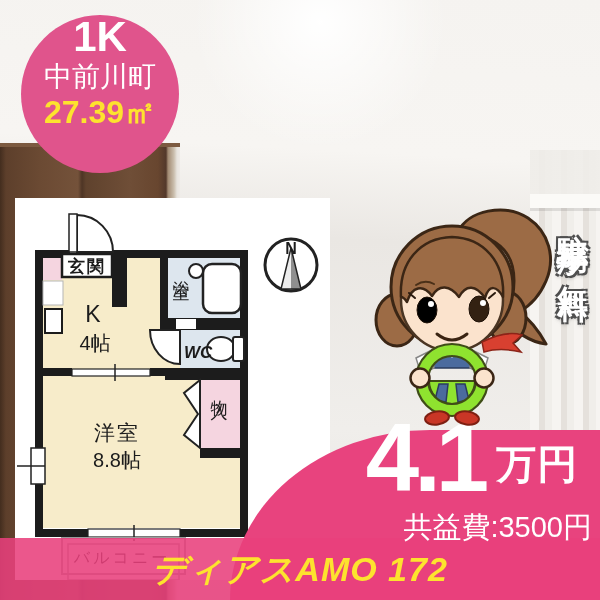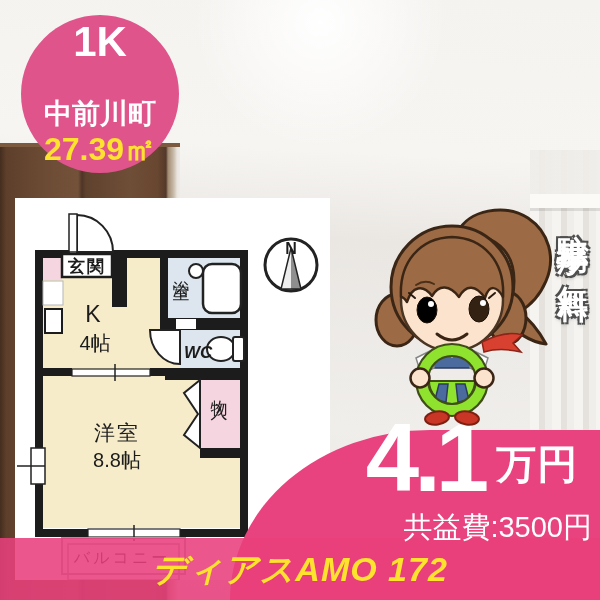--- a/index.html
+++ b/index.html
@@ -48,24 +48,24 @@
     color:#fff;font-size:29px;font-weight:400;letter-spacing:0px;
   }
   .prop-name{
     position:absolute;left:110px;top:547px;width:380px;z-index:6;text-align:center;
     color:#fde32e;font-size:34px;font-weight:800;font-style:italic;letter-spacing:1px;
   }
   
   .badge{
     position:absolute;left:21px;top:15px;width:158px;height:158px;border-radius:50%;
     background:#e0548c;z-index:7;display:flex;flex-direction:column;align-items:center;
-    justify-content:center;color:#fff;text-align:center;
+    justify-content:flex-start;color:#fff;text-align:center;
   }
   .badge .b1{font-size:42px;font-weight:800;line-height:1.05;}
-  .badge .b2{font-size:28px;font-weight:700;line-height:1.25;margin-top:32px;}
+  .badge .b2{font-size:28px;font-weight:400;line-height:1.25;}
   .badge .b3{font-size:32px;font-weight:800;line-height:1.15;color:#fde32e;}
   
   .mascot{position:absolute;left:365px;top:203px;z-index:7;}
   
   .vribbon{
     position:absolute;right:7px;top:210px;z-index:7;
     writing-mode:vertical-rl;text-orientation:upright;
     font-size:31px;font-weight:800;letter-spacing:4px;color:#fff;
     text-shadow:-2px -2px 0 #4f4f4f,2px -2px 0 #4f4f4f,-2px 2px 0 #4f4f4f,2px 2px 0 #4f4f4f,0 2px 4px rgba(0,0,0,0.35);
   }

